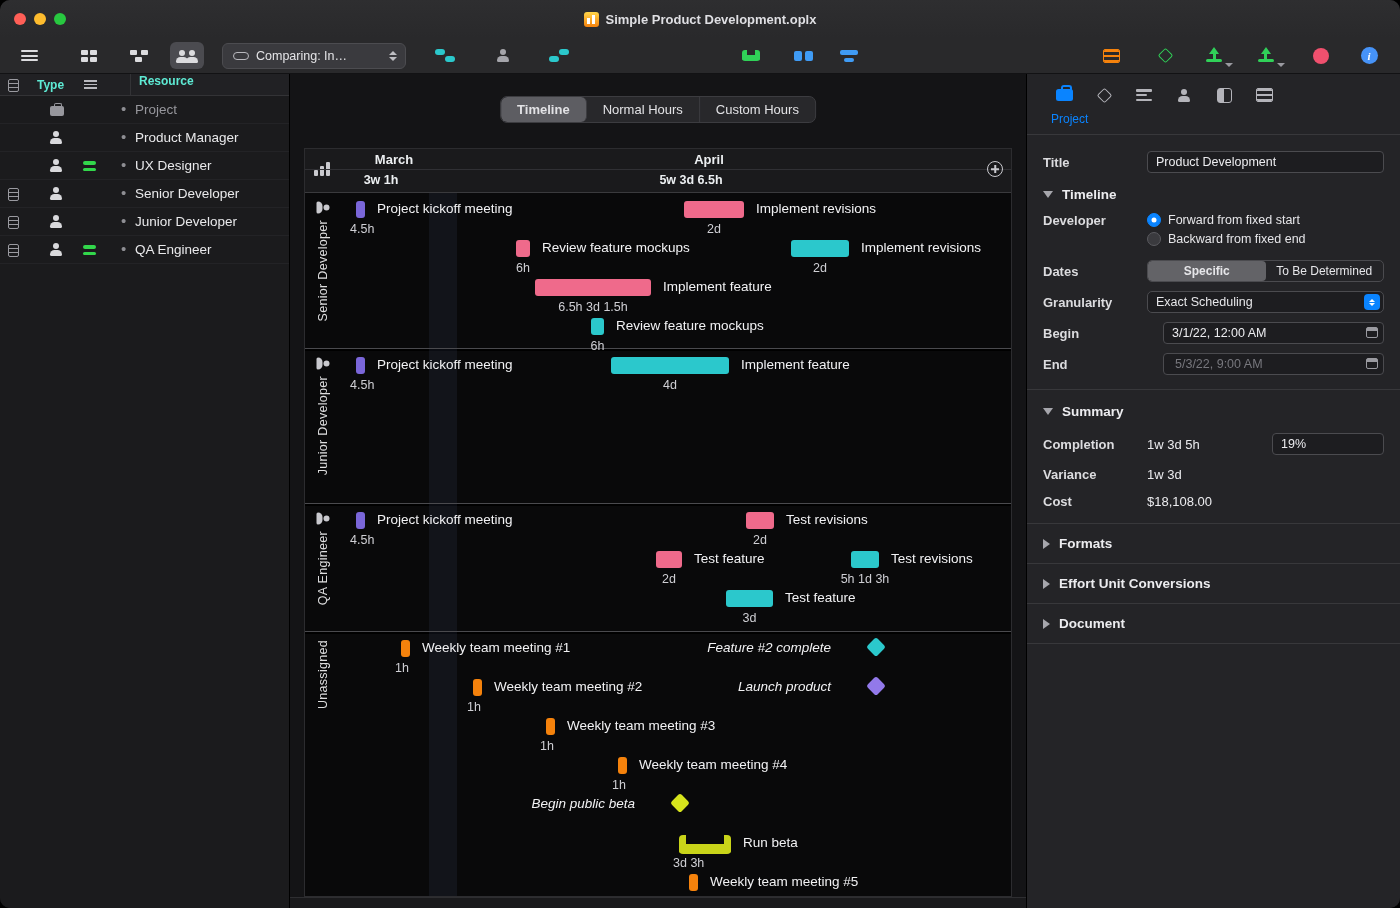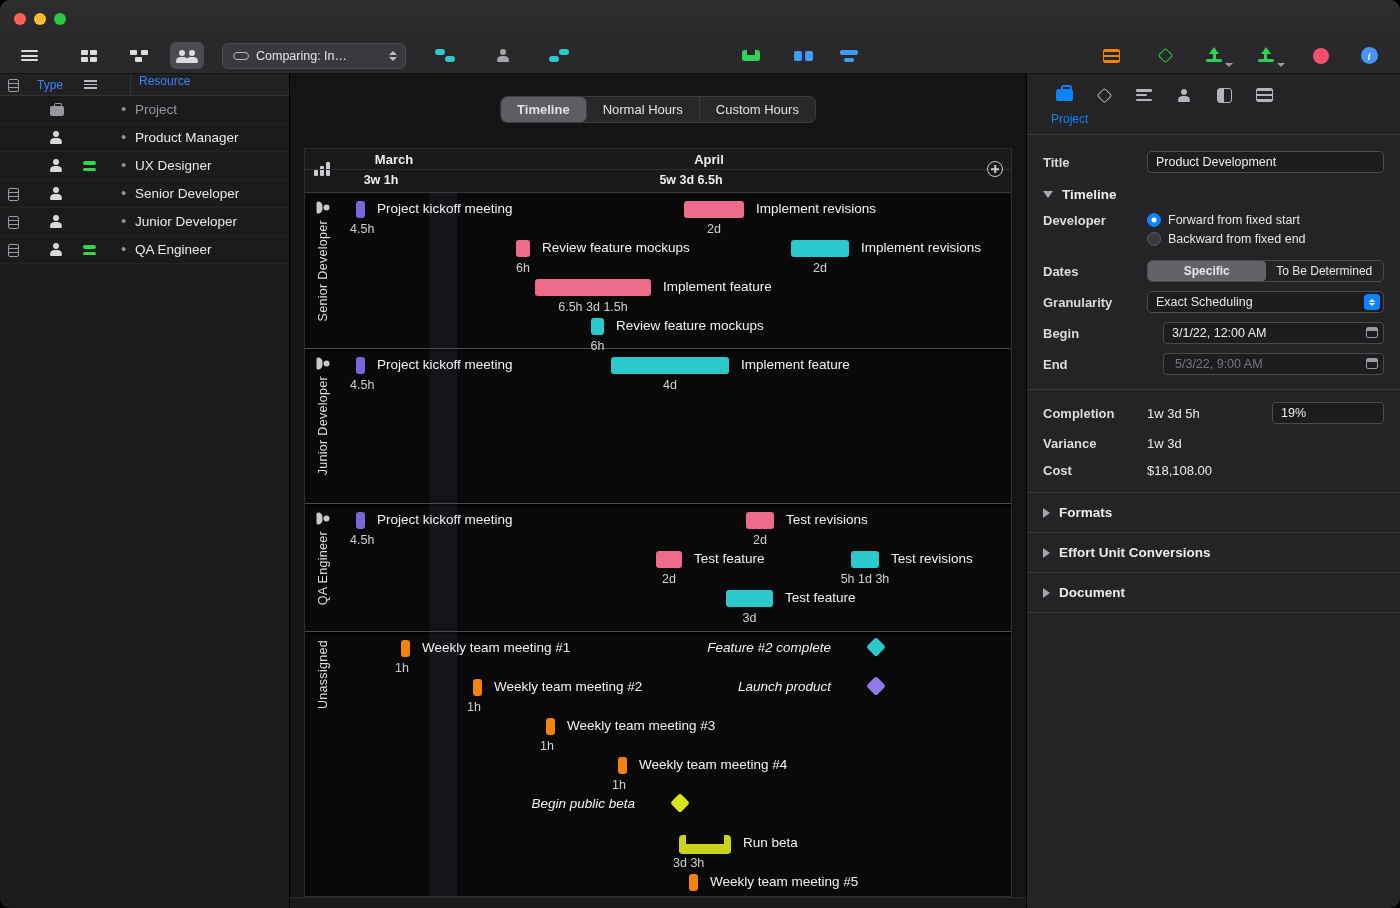--- a/index.html
+++ b/index.html
@@ -61,21 +61,21 @@
   .dot-red { width:16px; height:16px; border-radius:50%; background:#f0506e; }
   .info-c { width:17px; height:17px; border-radius:50%; background:#4693f8; color:#fff; font-size:11px; font-weight:bold; display:flex; align-items:center; justify-content:center; font-family:"Liberation Serif", serif; font-style:italic; }
 
   
   .content { position:absolute; top:74px; left:0; right:0; bottom:0; display:flex; }
   .left { width:290px; background:#1b1b1d; border-right:1px solid #000; position:relative; }
   .center { flex:1; background:#141416; position:relative; border-right:1px solid #000; }
   .inspector { width:373px; background:#242427; position:relative; }
 
   
-  .lp-header { height:22px; background:#212124; border-bottom:1px solid #333336; position:relative; font-size:12px; font-weight:normal; color:#3b82f6; }
+  .lp-header { height:22px; background:#212124; border-bottom:1px solid #333336; position:relative; font-size:12px; font-weight:bold; color:#5eead4; }
   .lp-header .sh { position:absolute; left:8px; top:5px; }
   .lp-h-type { position:absolute; left:37px; top:4px; }
   .lp-h-burger { position:absolute; left:84px; top:6px; width:13px; height:9px; color:#b9b9be; }
   .lp-h-burger i { display:block; height:1.5px; margin-bottom:2px; background:currentColor; }
   .lp-h-res { position:absolute; left:139px; top:0; }
   .lp-div { position:absolute; left:130px; top:0; bottom:0; width:1px; background:#333336; }
   .res-row { position:relative; height:28px; border-bottom:1px solid #232326; font-size:13.5px; color:#e9e9eb; }
   .res-row .sh { position:absolute; left:8px; top:8px; }
   .res-row .icon-slot { position:absolute; left:50px; top:7px; color:#d9d9dc; }
   .res-row .icon-slot.gray { color:#a5a5ab; }
@@ -166,20 +166,24 @@
 <body>
 
 <div class="window">
 
   <div class="titlebar">
     <div class="lights">
       <span class="light r"></span>
       <span class="light y"></span>
       <span class="light g"></span>
     </div>
+    <div class="tb-title">
+      <span class="doc-icon"></span>
+      <span>Simple Product Development.oplx</span>
+    </div>
   </div>
 
   <div class="toolbar">
     <div class="tbtn" style="margin-left:12px">
         <span class="bars">
           <i></i>
           <i></i>
           <i></i>
         </span>
       </div>
@@ -539,20 +543,24 @@
         <div class="form-row">
           <span class="flabel">End</span>
           <div class="datef">
             <input class="tfield dis" value="5/3/22, 9:00 AM" style="">
             <span class="cal"></span>
           </div>
         </div>
 
         <div class="sep"></div>
 
+        <div class="sect-head">
+          <span class="tri open"></span>
+          <span>Summary</span>
+        </div>
 
         <div id="summary-rows">
             <div class="vrow">
               <span class="flabel">Completion</span>
               <div class="vval">
                 <span>1w 3d 5h</span>
                 <input class="tfield pct" value="19%" style="">
               </div>
             </div>
             <div class="vrow">

